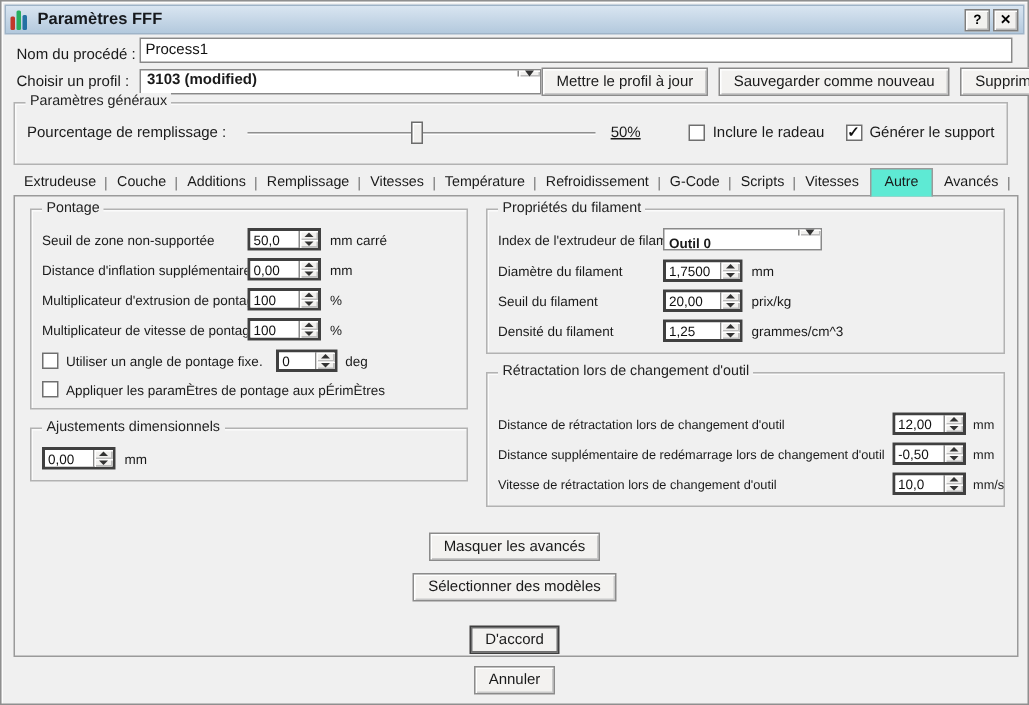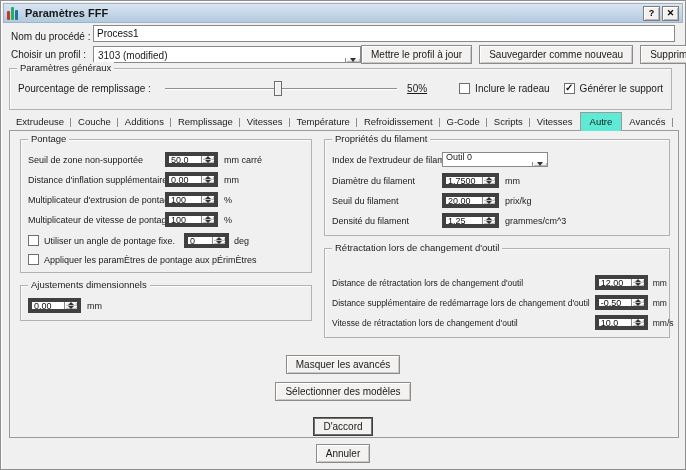--- a/index.html
+++ b/index.html
@@ -40,30 +40,30 @@
     box-shadow: inset 1px 1px 0 #ffffff, inset -1px -1px 0 #c9c9c9;
     white-space:nowrap; cursor:default;text-align:right;
   }
   .btn.default { border:1px solid #3f3f3f; box-shadow: inset 0 0 0 1px #6f6f6f, inset 1px 1px 0 #ffffff; }
 
   .text {
     height:17px; background:#fff; border:1px solid #898989;
     font-size:10px; font-family:"Liberation Sans",sans-serif; padding:0 3px; color:#111;
   }
 
-  .combo { display:inline-flex; height:17px; background:#fff; border:1px solid #898989; align-items:flex-end; }
+  .combo { display:inline-flex; height:17px; background:#fff; border:1px solid #898989; align-items:flex-start;font-weight:bold; }
   .combo-text { flex:1; padding:1px 4px; white-space:nowrap; overflow:hidden; font-size:10px; }
   .combo-btn {
     width:15px; background:#f1f0ee; border-left:1px solid #898989;
     box-shadow: inset 1px 1px 0 #fff, inset -1px -1px 0 #bdbdbd;
     display:flex; align-items:center; justify-content:center;
   }
   .tri-dn { width:0; height:0; border-left:3px solid transparent; border-right:3px solid transparent; border-top:4px solid #333; }
 
-  .spinbox { display:inline-flex; height:15px; background:#fff; border:4px solid #404040; align-items:stretch; }
+  .spinbox { display:inline-flex; height:15px; background:#fff; border:2px solid #404040; align-items:stretch; }
   .spin-input { border:none; outline:none; width:32px; font-size:9px; padding:0 2px; font-family:"Liberation Sans",sans-serif; color:#111; background:#fff; }
   .spin-input.w-lg { width:36px; }
   .spin-btns { width:13px; display:flex; flex-direction:column; border-left:1px solid #8a8a8a; }
   .spin-up,.spin-dn {
     flex:1; background:#f1f0ee; display:flex; align-items:center; justify-content:center;
     box-shadow: inset 1px 1px 0 #fff, inset -1px -1px 0 #bdbdbd;
   }
   .spin-up::after { content:""; border-left:3px solid transparent; border-right:3px solid transparent; border-bottom:3px solid #333; }
   .spin-dn::after { content:""; border-left:3px solid transparent; border-right:3px solid transparent; border-top:3px solid #333; }
 

